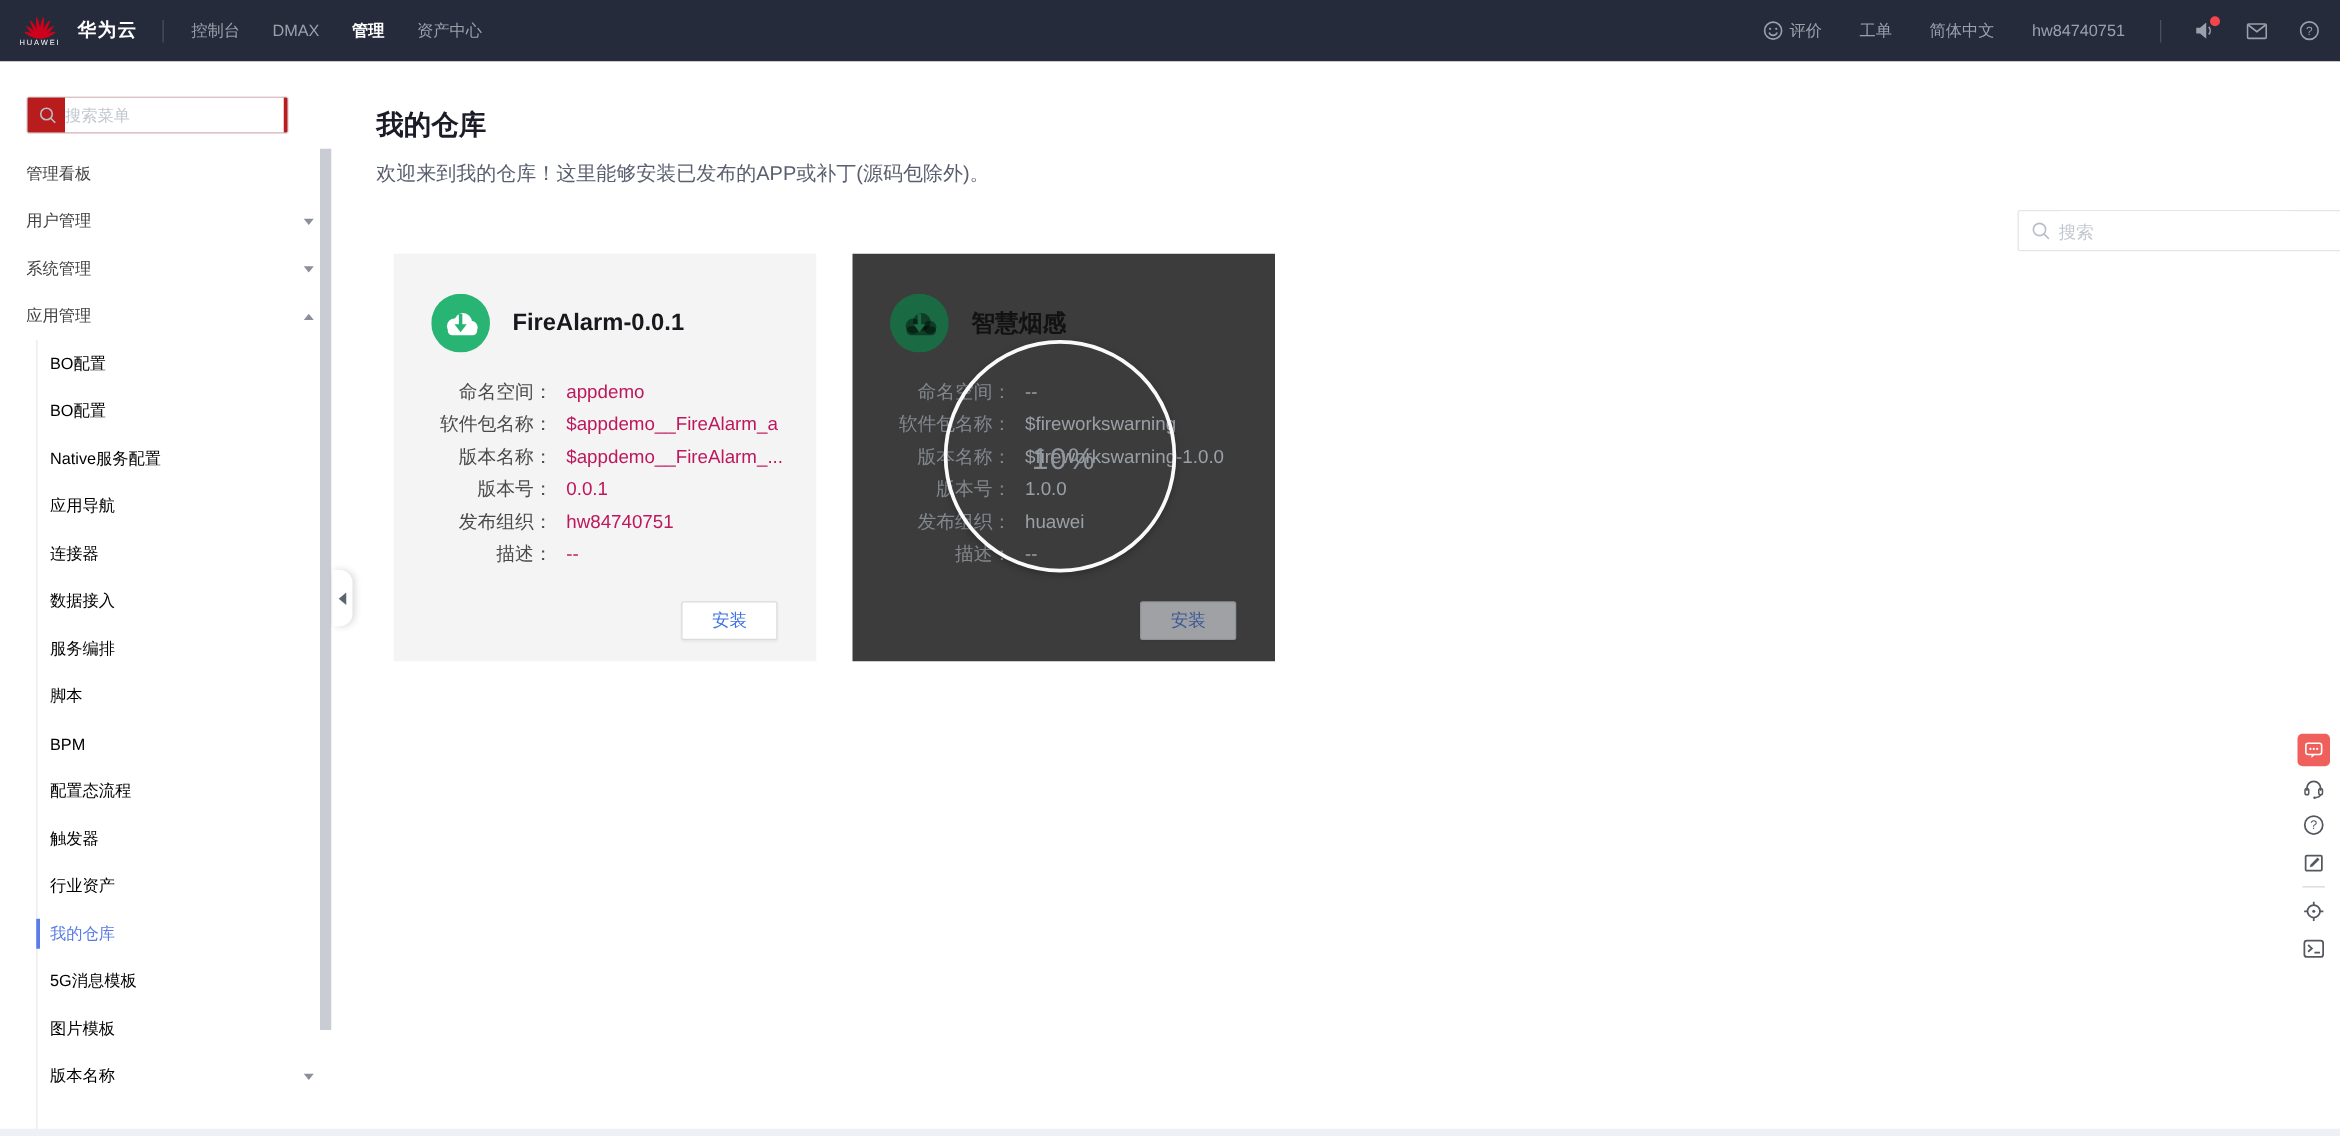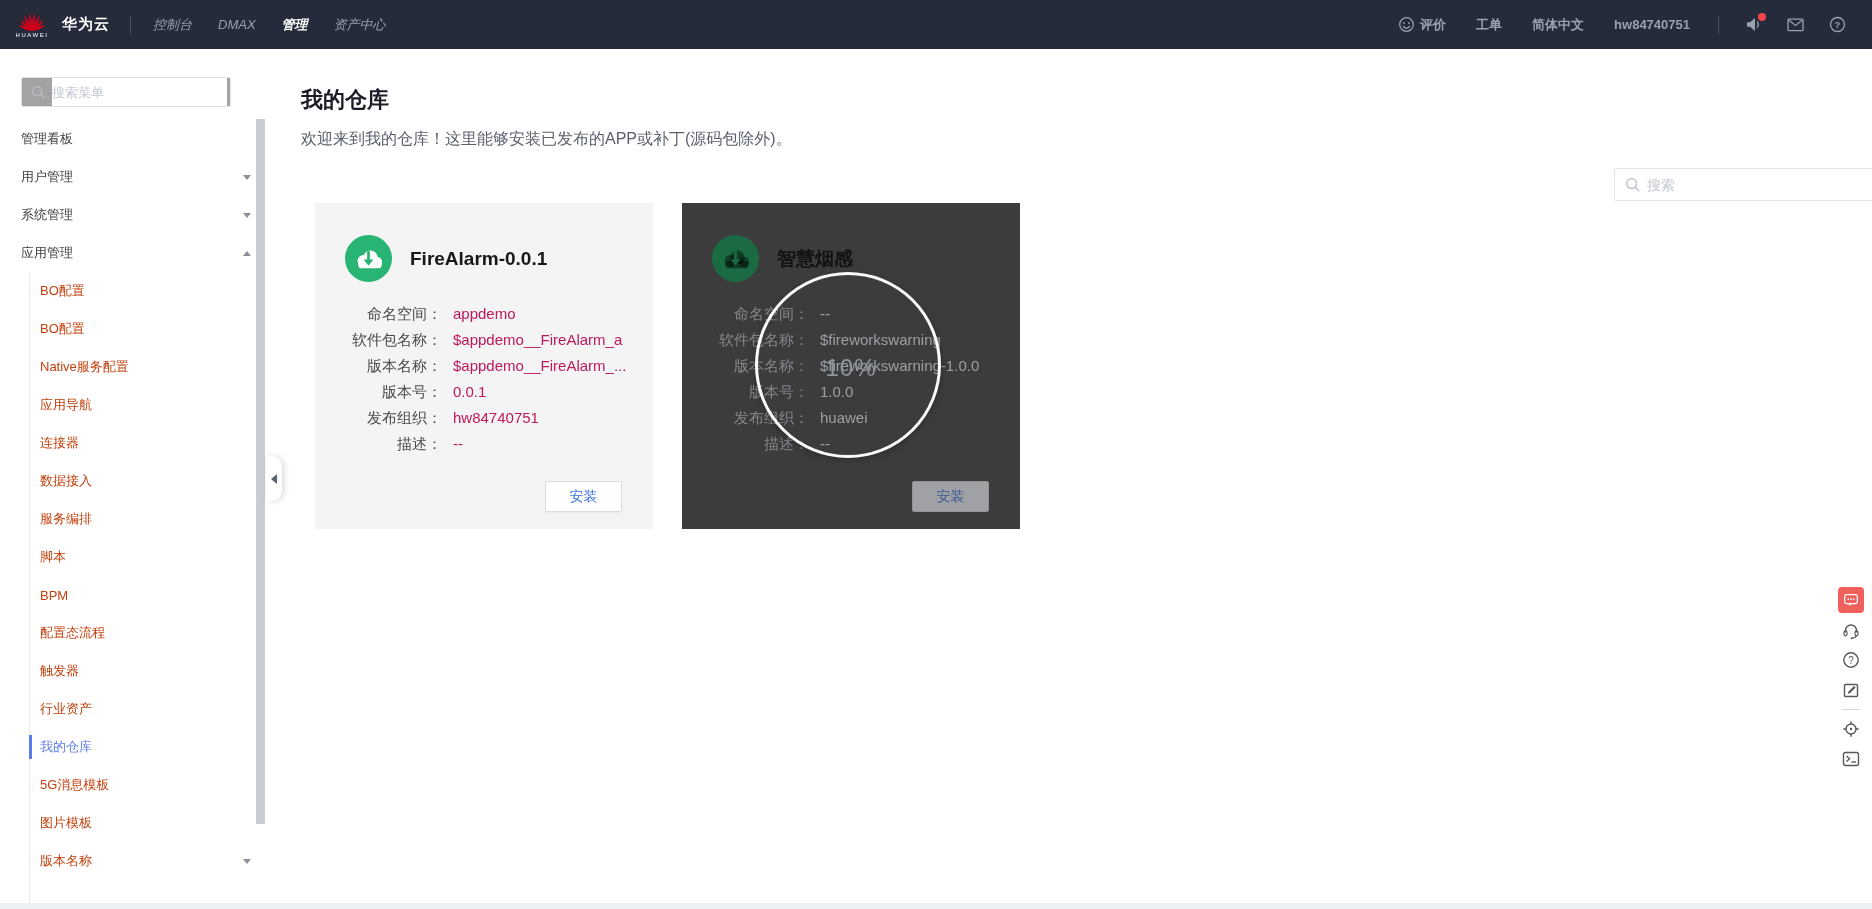--- a/index.html
+++ b/index.html
@@ -7,41 +7,41 @@
   body { position:relative; background:#fff; font-family:"Liberation Sans", sans-serif; }
 
   
   .topbar { position:absolute; top:0; left:0; width:100%; height:49px; background:#252b3a;
             display:flex; align-items:center; color:#9aa0ac; z-index:30; }
   .logo { margin-left:12px; width:40px; display:flex; flex-direction:column; align-items:center; }
   .logo-text { color:#fff; font-size:6px; letter-spacing:1.5px; margin-top:1px; }
   .brand { color:#fff; font-size:15px; font-weight:bold; margin-left:10px; letter-spacing:1px; }
   .tb-divider { width:1px; height:18px; background:#4a5063; margin:0 22px 0 20px; }
   .tb-nav { display:flex; align-items:center; }
-  .tb-nav-item { font-size:13px; color:#9aa0ac; margin-right:26px; cursor:pointer;font-style:italic; }
+  .tb-nav-item { font-size:13px; color:#9aa0ac; margin-right:26px; cursor:pointer; }
   .tb-nav-item.active { color:#fff; font-weight:bold; }
-  .tb-right { margin-left:auto; display:flex; padding-right:26px;font-weight:bold; }
+  .tb-right { margin-left:auto; display:flex; padding-right:16px; }
   .tb-right-item { display:flex; align-items:center; font-size:13px; color:#9aa0ac; margin-left:30px; cursor:pointer; }
   .tb-right-item svg { margin-right:5px; }
   .tb-divider2 { width:1px; height:18px; background:#4a5063; margin-left:28px; }
   .tb-icon { position:relative; margin-left:25px; cursor:pointer; display:flex; align-items:center; }
   .badge-dot { position:absolute; top:-3px; right:-4px; width:8px; height:8px; border-radius:50%; background:#f3454c; }
 
   
   .sidebar { position:absolute; top:49px; left:0; width:267px; bottom:0; background:#fff; overflow:hidden; z-index:10; }
   .side-search { position:absolute; top:28px; left:21px; width:210px; height:30px;
-                 border:1px solid #dfe2e8; border-radius:2px; background:#a3a3a3; }
+                 border:1px solid #dfe2e8; border-radius:2px; background:#b91c1c; }
   .side-search input { position:absolute; left:30px; top:0; width:175px; height:28px; border:none; outline:none;
                        font-size:13px; color:#333; font-family:"Liberation Sans", sans-serif; }
   .side-search svg { position:absolute; left:9px; top:7px; }
   input::placeholder { color:#c3c7d0; }
   .menu { position:absolute; top:71px; left:0; right:0; }
   .m-item { position:relative; height:38px; display:flex; align-items:center; padding-left:21px;
             font-size:13px; color:#404040; cursor:pointer; }
-  .m-item.sub { padding-left:40px; color:#c2410c; }
+  .m-item.sub { padding-left:40px; color:#000000; }
   .m-item.active { color:#5a7ce6; }
   .caret { position:absolute; right:16px; width:0; height:0; border-left:4px solid transparent; border-right:4px solid transparent; }
   .caret.down { border-top:5px solid #8b8f99; }
   .caret.up { border-bottom:5px solid #8b8f99; }
   .sub-guide { position:absolute; left:29px; top:223px; bottom:0; width:1px; background:#e9e9eb; }
   .active-bar { position:absolute; left:29px; top:7px; width:3px; height:24px; background:#5a7ce6; z-index:2; }
   .side-scrollbar { position:absolute; left:256px; top:70px; width:9px; height:705px; background:#c9ccd2; }
   .collapse-tab { position:absolute; left:266px; top:456px; width:16px; height:45px; background:#fff;
                   border-radius:0 10px 10px 0; box-shadow:2px 0 6px rgba(0,0,0,0.15); z-index:12; cursor:pointer;
                   display:flex; align-items:center; justify-content:center; }

